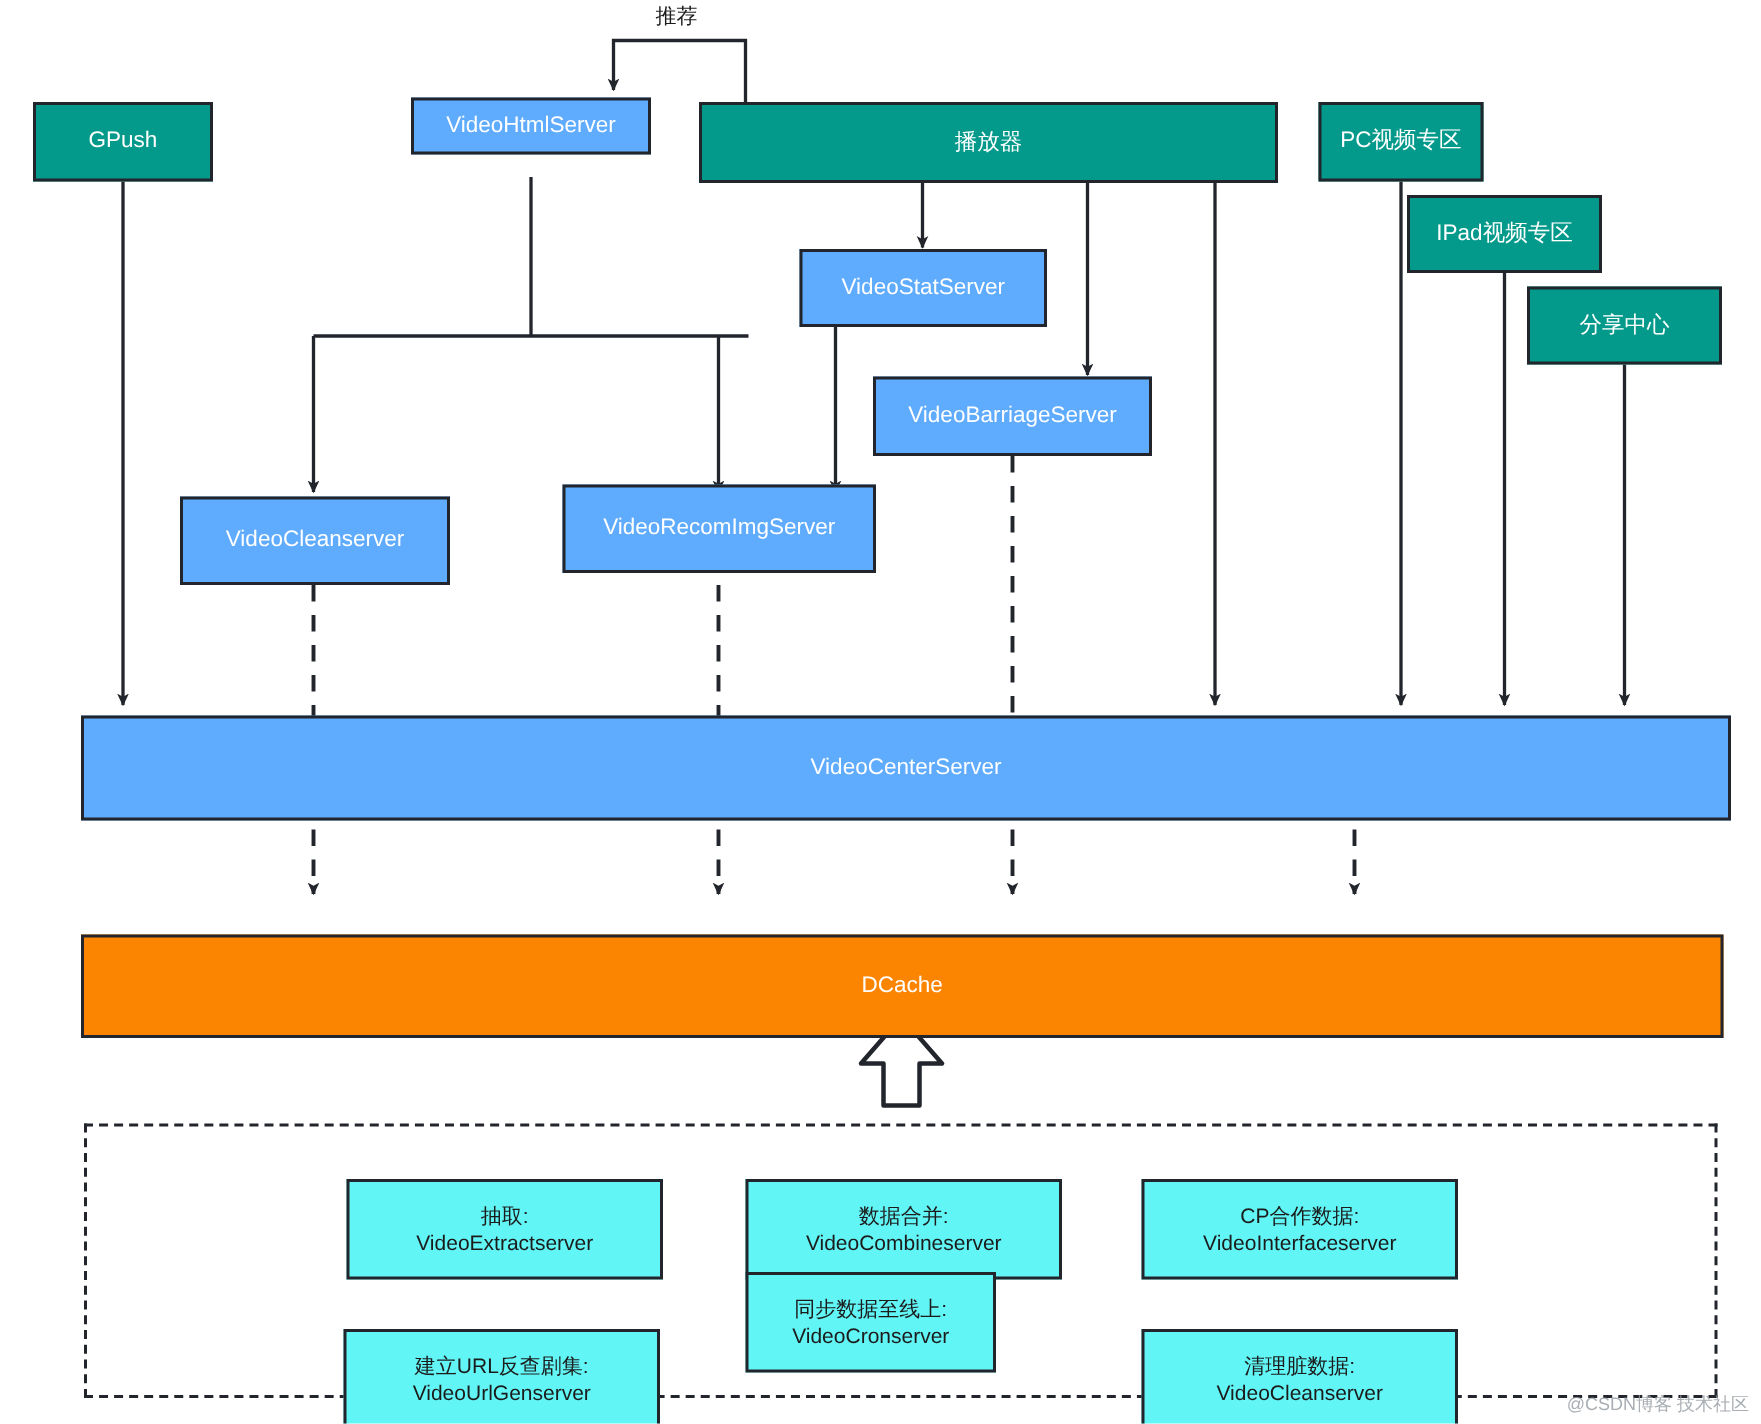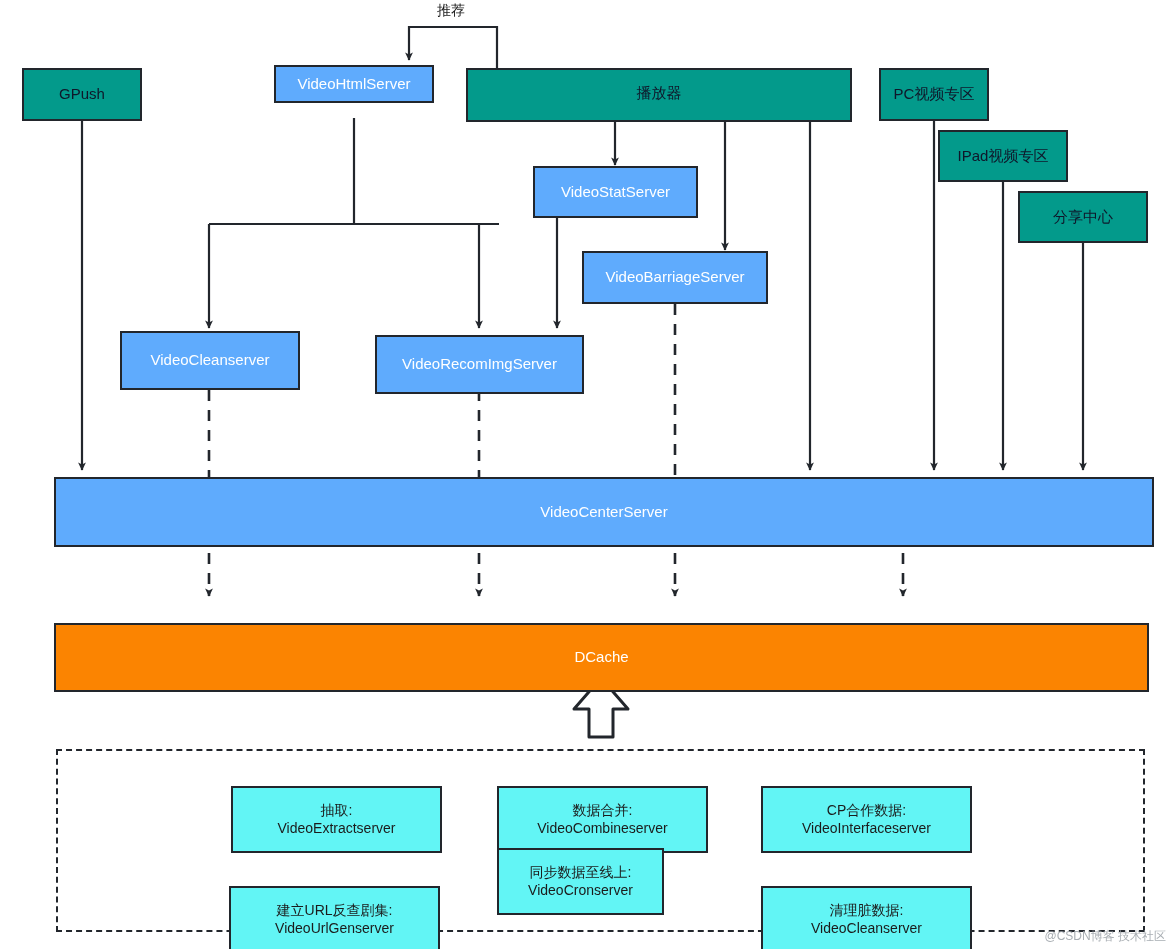--- a/index.html
+++ b/index.html
@@ -32,21 +32,21 @@
     box-sizing: border-box;
     border: 2px solid #22262c;
     display: flex;
     align-items: center;
     justify-content: center;
     text-align: center;
     line-height: 1.25;
     white-space: pre-line;
     z-index: 3;
   }
-  .teal  { background: #039a8b; color: #0f172a; }
+  .teal  { background: #039a8b; color: #ffffff; }
   .blue  { background: #5fabfd; color: #ffffff; }
   .orange{ background: #fb8401; color: #ffffff; }
   .cyan  { background: #62f5f5; color: #1b1b1b; }
   .group-box {
     position: absolute;
     box-sizing: border-box;
     border: 2px dashed #22262c;
     background: transparent;
     z-index: 1;
   }
@@ -120,35 +120,35 @@
       <path d="M903,553 L903,596" marker-end="url(#arrowhead)"></path>
     </g>
 
     <path d="M601,678 L628,709 L613,709 L613,737 L589,737 L589,709 L574,709 Z" fill="#ffffff" stroke="#22262c" stroke-width="3" stroke-linejoin="round"></path>
   </svg>
 
   <div class="node teal fs15" style="left:22px;  top:68px;  width:120px; height:53px;">GPush</div>
 
   <div class="node blue fs15" style="left:274px; top:65px;  width:160px; height:38px;">VideoHtmlServer</div>
 
-  <div class="node teal fs15" style="left:466px; top:68px;  width:386px; height:54px;font-family:Liberation Mono, monospace;">播放器</div>
+  <div class="node teal fs15" style="left:466px; top:68px;  width:386px; height:54px;">播放器</div>
 
   <div class="node teal fs15" style="left:879px; top:68px;  width:110px; height:53px;">PC视频专区</div>
 
   <div class="node teal fs15" style="left:938px; top:130px; width:130px; height:52px;">IPad视频专区</div>
 
   <div class="node teal fs15" style="left:1018px;top:191px; width:130px; height:52px;">分享中心</div>
 
   <div class="node blue fs15" style="left:533px; top:166px; width:165px; height:52px;">VideoStatServer</div>
 
   <div class="node blue fs15" style="left:582px; top:251px; width:186px; height:53px;">VideoBarriageServer</div>
 
   <div class="node blue fs15" style="left:120px; top:331px; width:180px; height:59px;">VideoCleanserver</div>
 
-  <div class="node blue fs15" style="left:375px; top:335px; width:209px; height:59px;">VideoRecomImgServer</div>
+  <div class="node blue fs15" style="left:375px; top:323px; width:209px; height:59px;">VideoRecomImgServer</div>
 
   <div class="node blue fs15" style="left:54px;  top:477px; width:1100px; height:70px;">VideoCenterServer</div>
 
   <div class="node orange fs15" style="left:54px; top:597px; width:1095px; height:69px;margin-top:26px;">DCache</div>
 
   <div class="group-box" style="left:56px; top:749px; width:1089px; height:183px;"></div>
 
   <div class="node cyan fs14" style="left:231px; top:753px; width:211px; height:67px;">抽取:
 VideoExtractserver</div>
 

